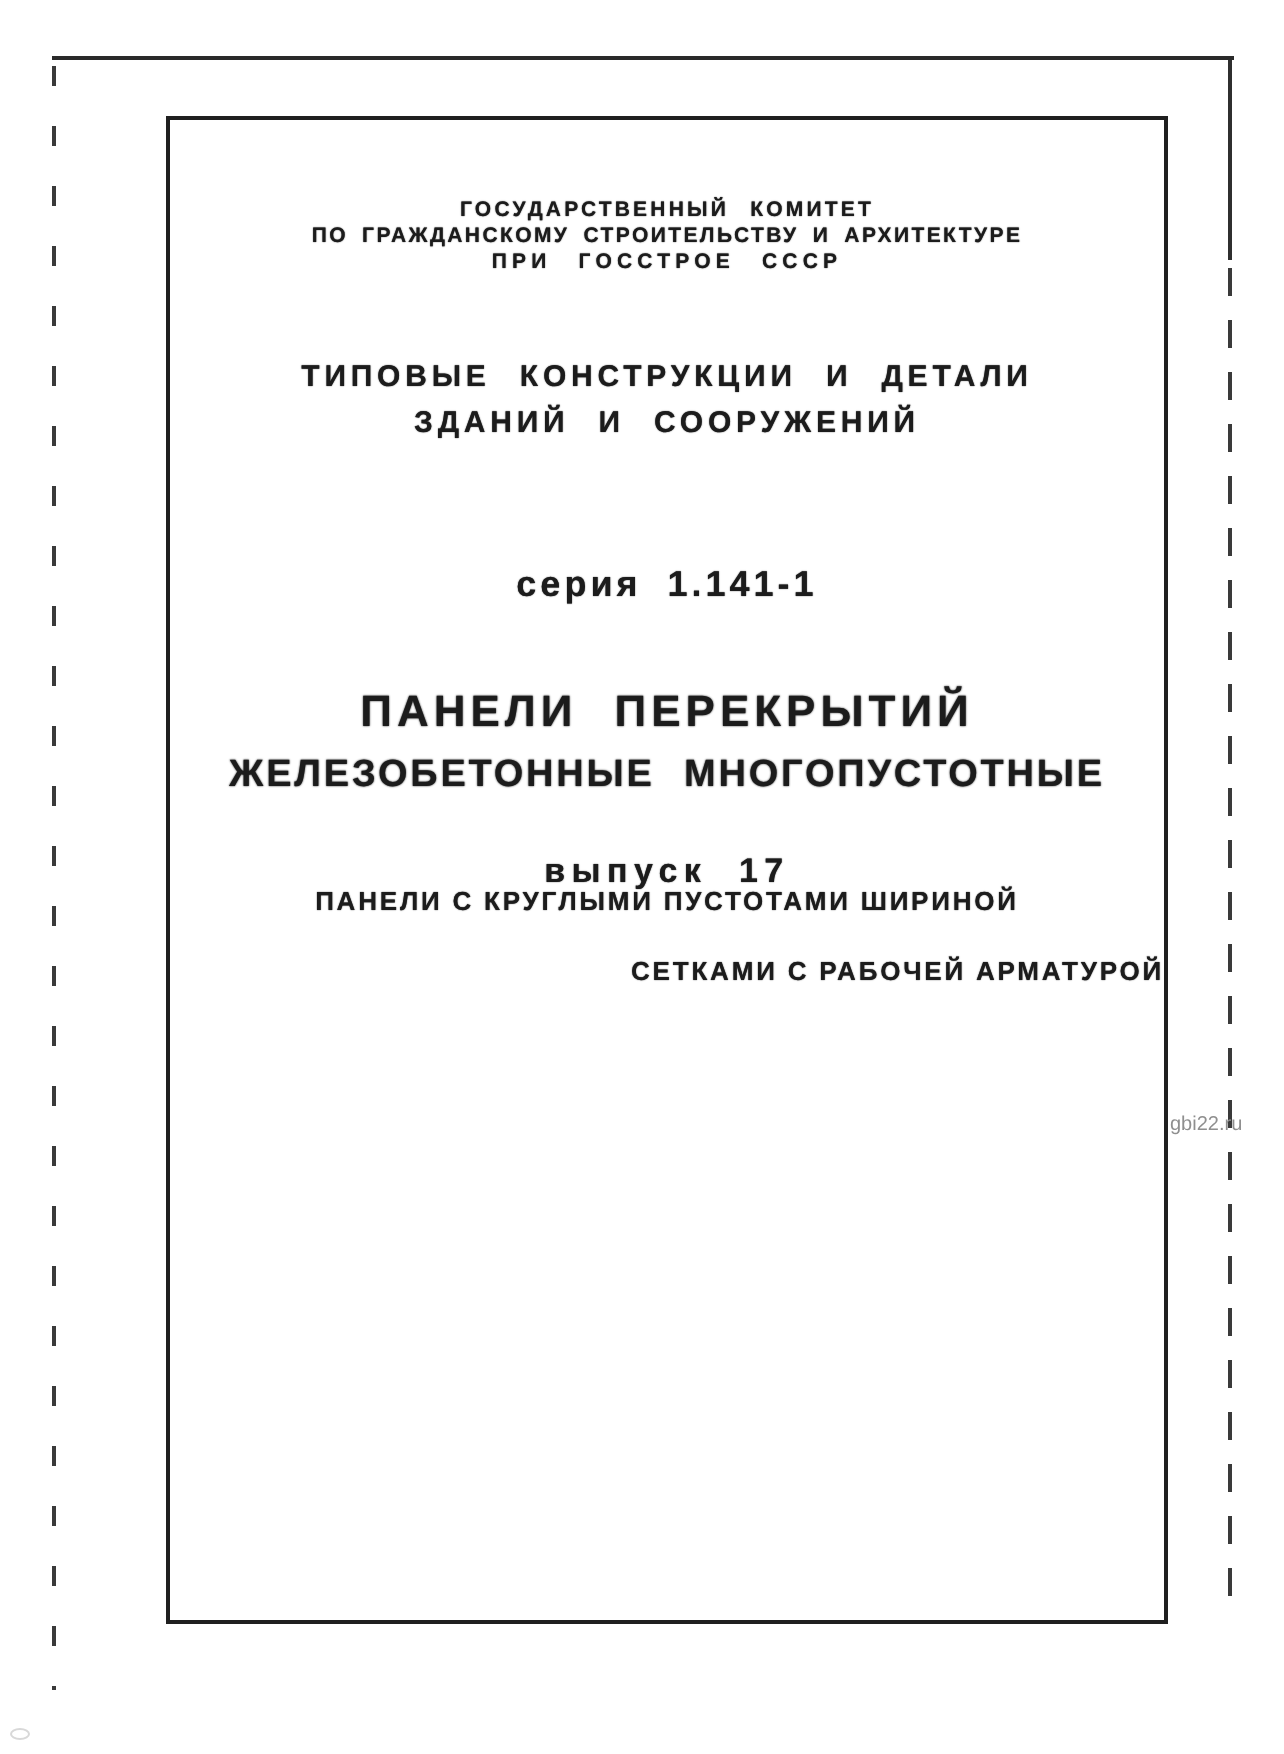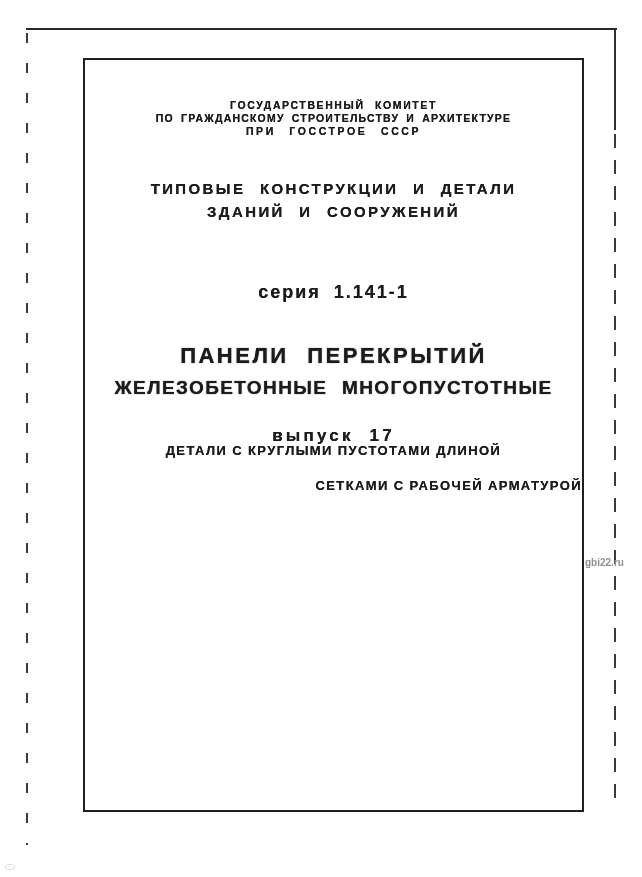--- a/index.html
+++ b/index.html
@@ -73,21 +73,21 @@
 
   
   .desc-1{top:383px;font-size:13px;letter-spacing:1.4px;}
   .desc-2{top:400px;font-size:13px;letter-spacing:1.4px;}
   .desc-3{top:418px;font-size:13px;letter-spacing:1.4px;text-align:right;}
   .desc-4{top:436px;font-size:13px;letter-spacing:1.8px;word-spacing:4px;}
 
   .watermark{
     position:absolute;left:585px;top:557px;
     font-size:10px;color:var(--wm);letter-spacing:0;
-    font-weight:700;
+    font-weight:400;
     text-align:center;
   }
 </style>
 </head>
 <body>
 
 <div class="page">
 
   <div class="outer-top"></div>
   <div class="outer-left"></div>
@@ -104,20 +104,20 @@
     <div class="line coll-1">ТИПОВЫЕ КОНСТРУКЦИИ И ДЕТАЛИ</div>
     <div class="line coll-2">ЗДАНИЙ И СООРУЖЕНИЙ</div>
 
     <div class="line series">серия 1.141-1</div>
 
     <div class="line title">ПАНЕЛИ ПЕРЕКРЫТИЙ</div>
     <div class="line subtitle">ЖЕЛЕЗОБЕТОННЫЕ МНОГОПУСТОТНЫЕ</div>
 
     <div class="line issue">выпуск 17</div>
 
-    <div class="line desc-1">ДЕТАЛИ С КРУГЛЫМИ ПУСТОТАМИ ДЛИНОЙ</div>
+    <div class="line desc-1">ПАНЕЛИ С КРУГЛЫМИ ПУСТОТАМИ ШИРИНОЙ</div>
     <div class="line desc-3">СЕТКАМИ С РАБОЧЕЙ АРМАТУРОЙ</div>
 
   </div>
 
   <div class="watermark">gbi22.ru</div>
 
 </div>
 
 </body></html>

